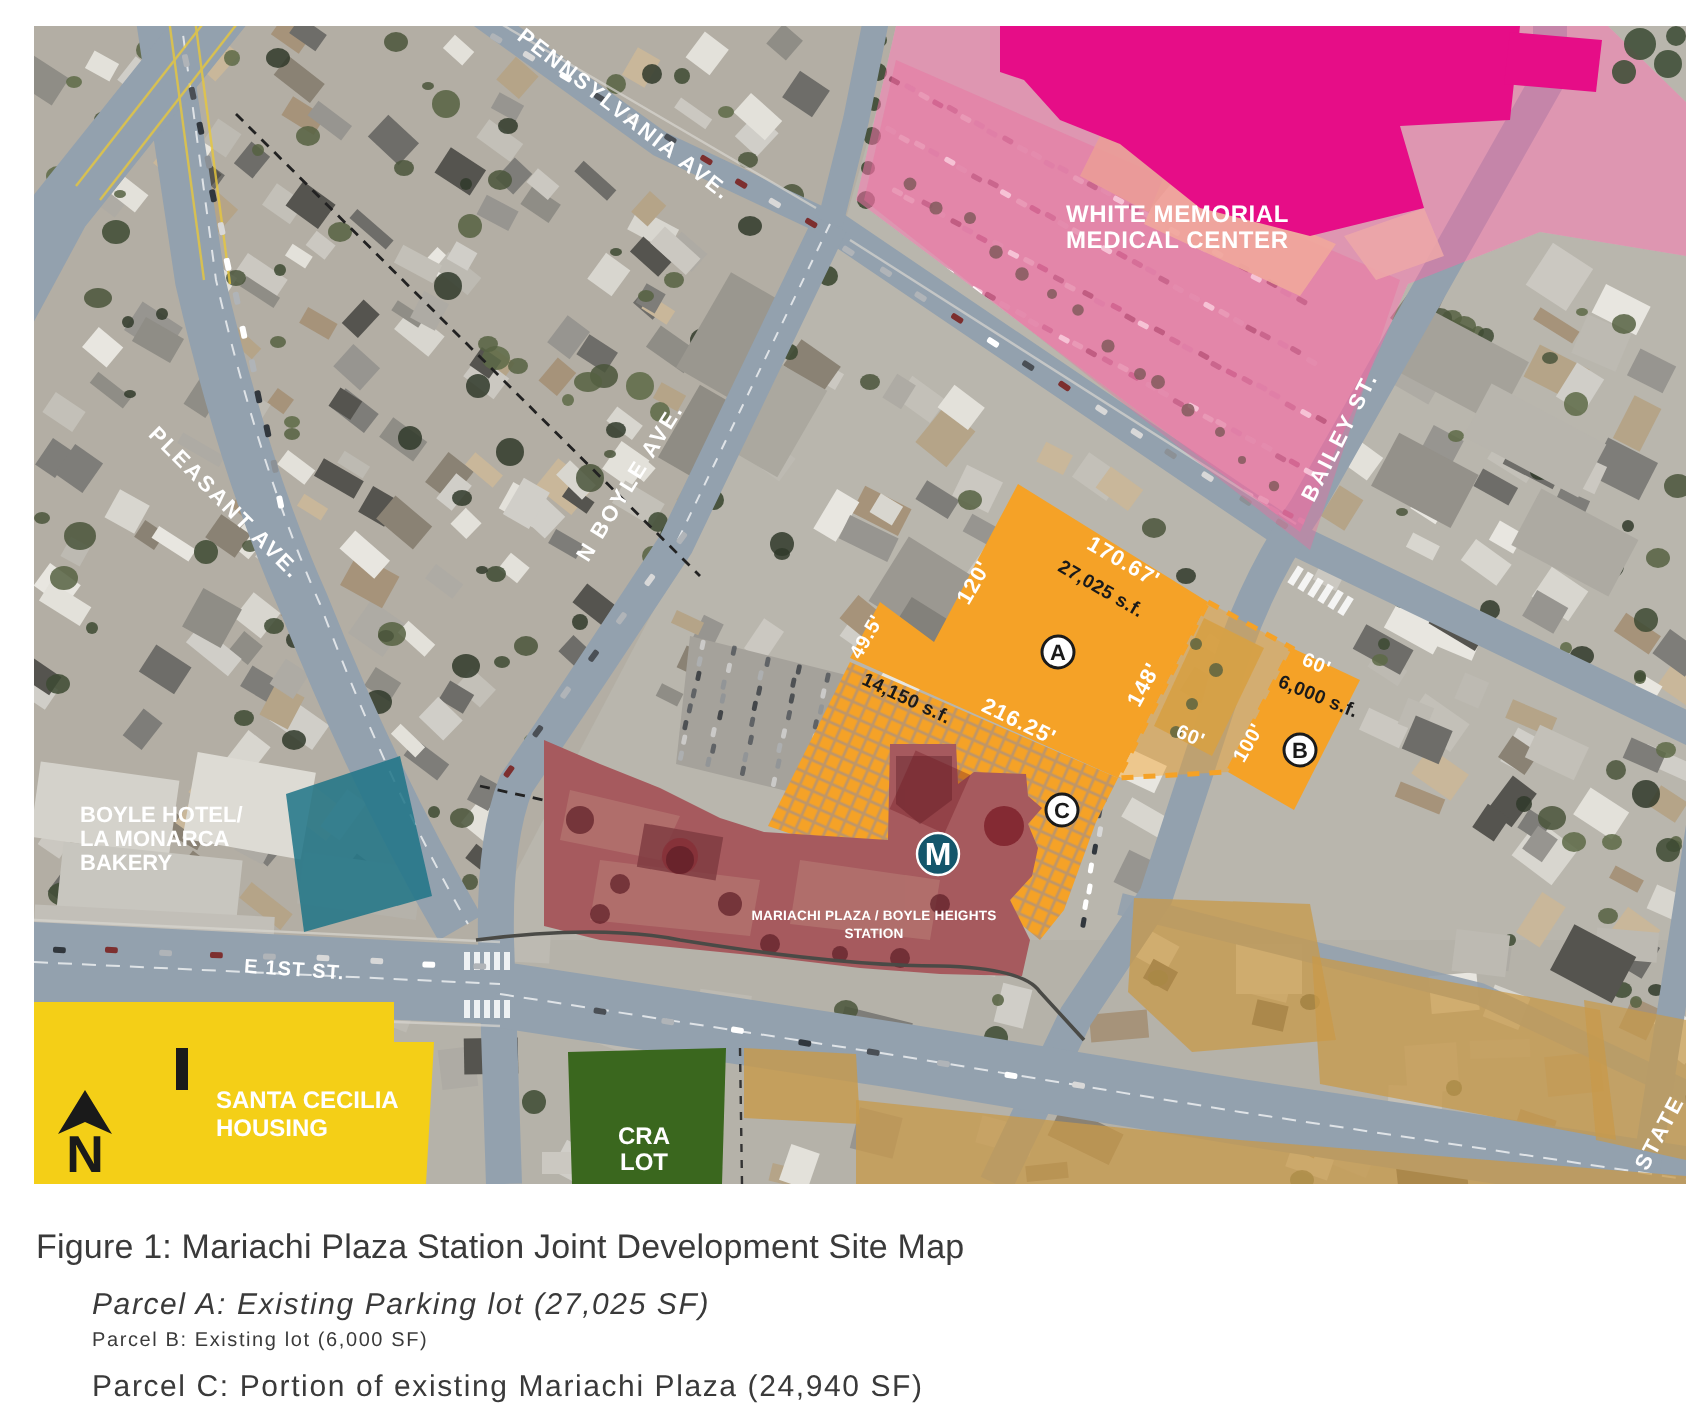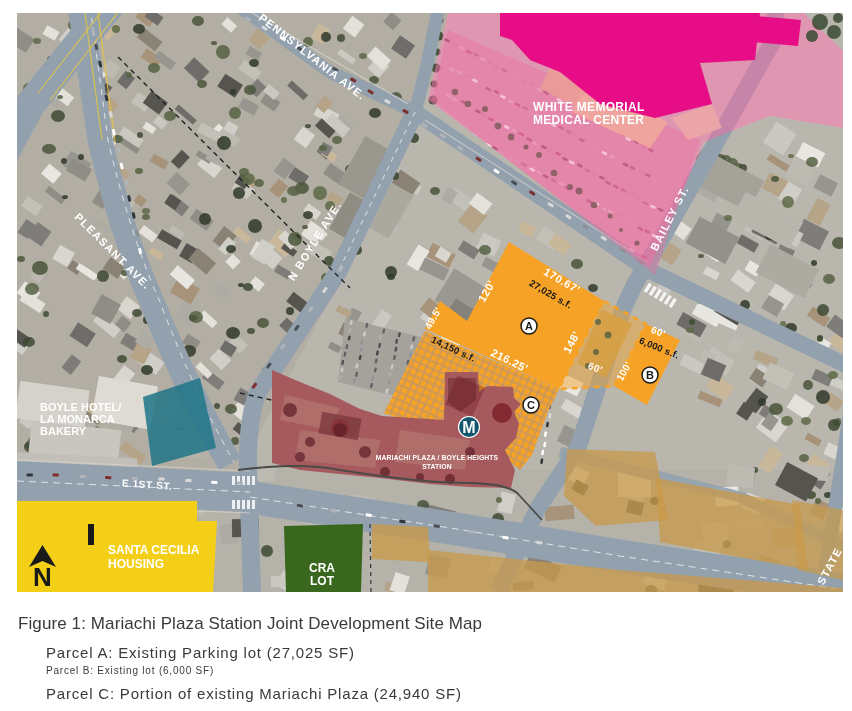--- a/index.html
+++ b/index.html
@@ -1222,18 +1222,18 @@
 <circle cx="531" cy="405" r="8" fill="#ffffff" stroke="#1a1a1a" stroke-width="1.5"></circle>
       <text x="531" y="409" font-size="11" font-weight="bold" fill="#1a1a1a" text-anchor="middle" font-family="Liberation Sans, sans-serif">C</text>
 
 <circle cx="469" cy="427" r="10.5" fill="#14566b" stroke="#ffffff" stroke-width="1.2"></circle>
 <text x="469" y="432.5" font-size="16" font-weight="bold" fill="#ffffff" text-anchor="middle" font-family="Liberation Sans, sans-serif">M</text>
 </g>
 </svg>
 
 <div class="caption" style="left:18px; top:614px; font-size:17px; letter-spacing:0.1px;text-align:right;">Figure 1: Mariachi Plaza Station Joint Development Site Map</div>
 
-<div class="caption" style="left:46px; top:644px; font-size:15px; letter-spacing:0.8px;">Parcel A: Existing Parking lot (27,025 SF)</div>
+<div class="caption" style="left:46px; top:644px; font-size:15px; letter-spacing:0.8px;font-style:italic;">Parcel A: Existing Parking lot (27,025 SF)</div>
 
 <div class="caption" style="left:46px; top:664.5px; font-size:10px; letter-spacing:0.8px;">Parcel B: Existing lot (6,000 SF)</div>
 
 <div class="caption" style="left:46px; top:685px; font-size:15px; letter-spacing:0.8px;">Parcel C: Portion of existing Mariachi Plaza (24,940 SF)</div>
 
 
 </body></html>

